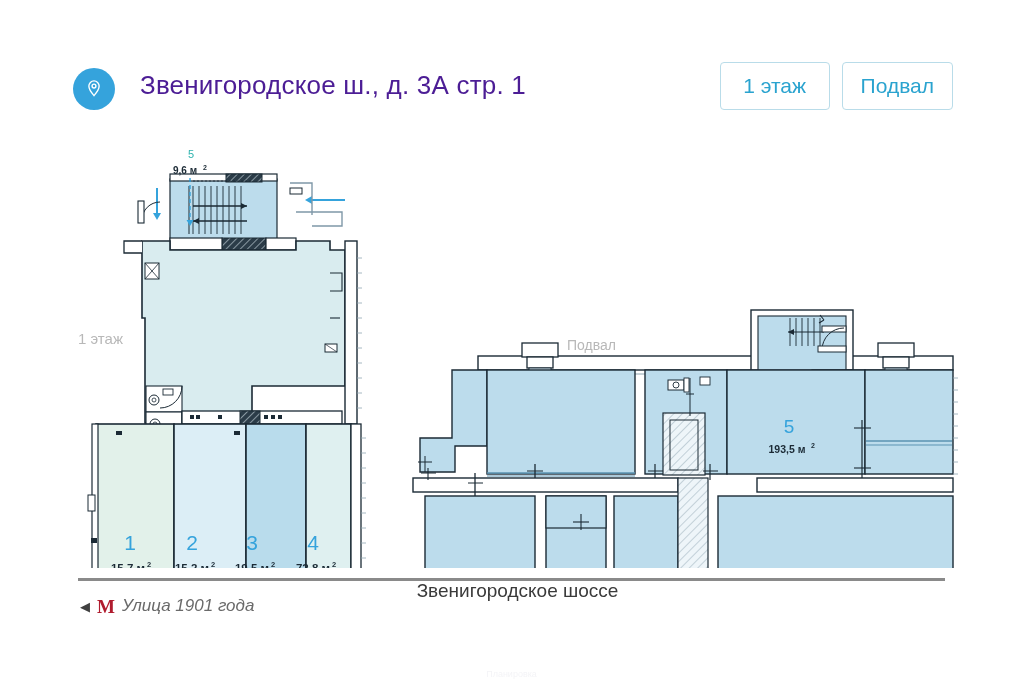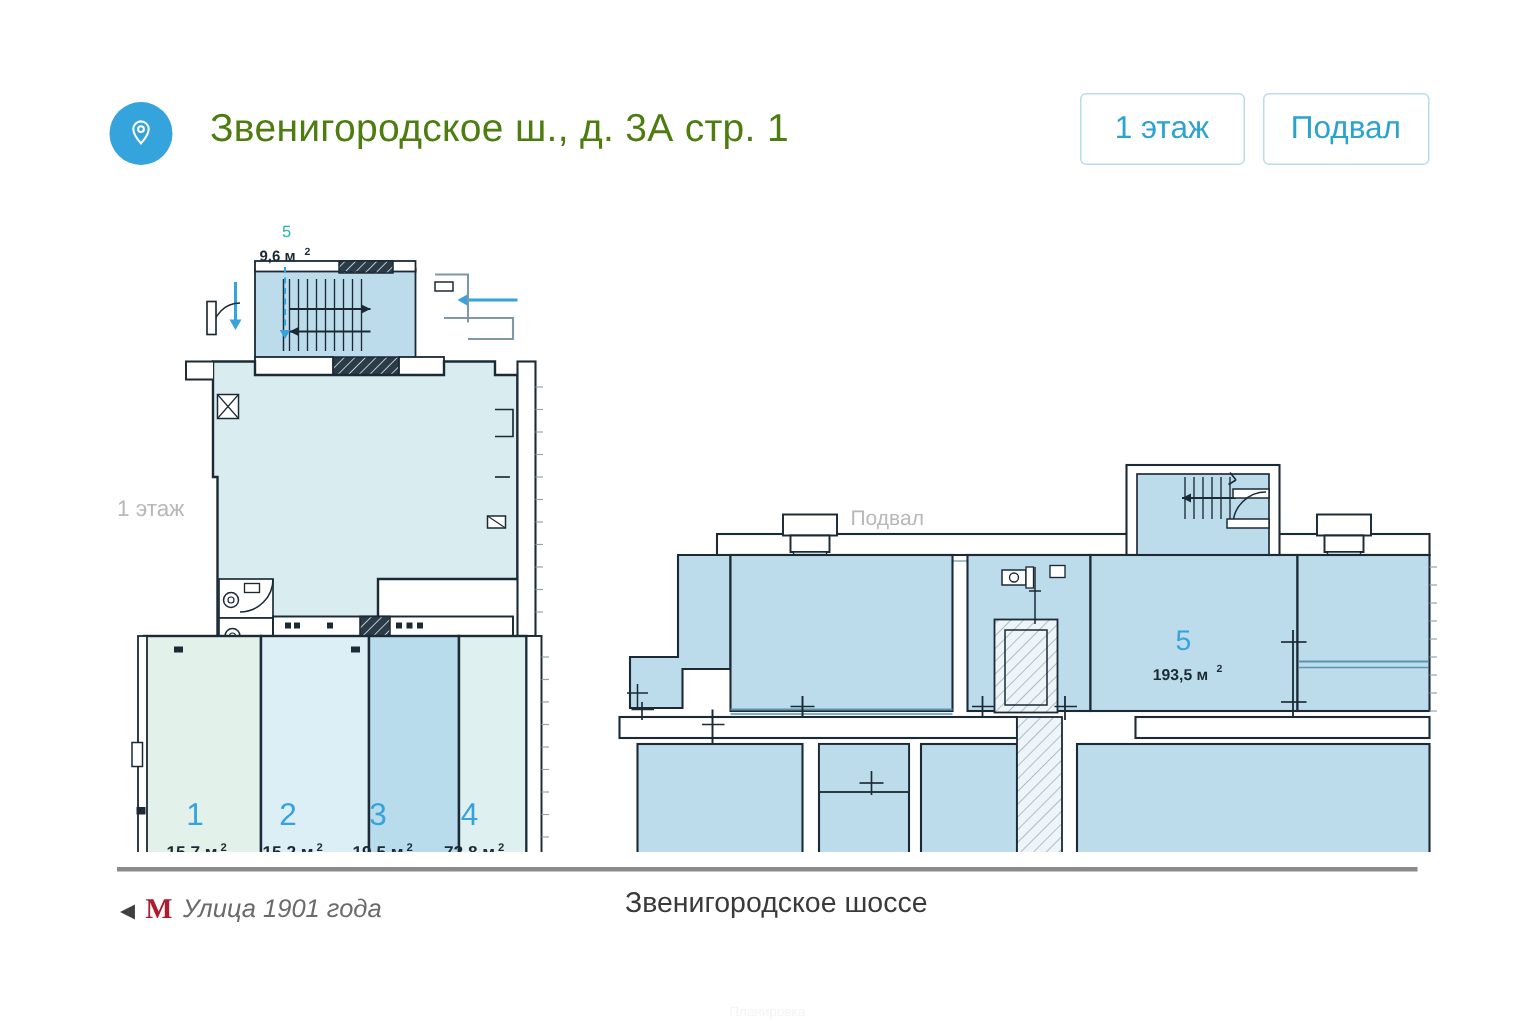--- a/index.html
+++ b/index.html
@@ -3,39 +3,39 @@
 <meta charset="utf-8">
 <style>
   html,body{margin:0;padding:0;background:#ffffff;}
   body{width:1023px;height:681px;font-family:"Liberation Sans",sans-serif;color:#3c3c3c;overflow:hidden;position:relative;}
 
   
   .header{position:absolute;left:0;top:0;width:1023px;height:140px;}
   .pin{position:absolute;left:73px;top:68px;width:42px;height:42px;border-radius:50%;
        background:#35a3dc;display:flex;align-items:center;justify-content:center;}
   .pin svg{display:block;}
-  .addr{position:absolute;left:140px;top:70px;font-size:26px;color:#4d7c0f;letter-spacing:.2px;white-space:nowrap;}
+  .addr{position:absolute;left:140px;top:70px;font-size:26px;color:#4c1d95;letter-spacing:.2px;white-space:nowrap;}
 
   .floorbtns{position:absolute;right:70px;top:62px;display:flex;gap:12px;}
   .fbtn{min-width:110px;height:48px;border:1px solid #b9dce9;border-radius:4px;background:#fff;
         color:#2aa3cf;font-size:21px;display:flex;align-items:center;justify-content:center;
         padding:0 18px;box-sizing:border-box;cursor:pointer;}
 
   
   .plan{position:absolute;left:0;top:128px;width:1023px;height:440px;}
   .plan svg{display:block;}
 
   
   .footer{position:absolute;left:0;top:568px;width:1023px;height:80px;}
   .fdivider{position:absolute;left:78px;top:10px;width:867px;height:3px;background:#8a8a8a;}
   .metro{position:absolute;left:80px;top:28px;display:flex;align-items:center;gap:7px;}
   .metro-arrow{font-size:13px;color:#404040;line-height:1;}
   .metro-m{font-family:"Liberation Serif",serif;font-weight:bold;font-size:19px;color:#b01b2e;line-height:1;}
   .metro-name{font-size:17px;font-style:italic;color:#6a6a6a;}
-  .street{position:absolute;left:0;top:24px;width:1023px;text-align:center;font-size:19px;color:#3a3a3a;}
+  .street{position:absolute;left:0;top:12px;width:1023px;text-align:center;font-size:19px;color:#3a3a3a;}
   .street span{position:relative;left:6px;}
   .watermark{position:absolute;left:0;top:101px;width:1023px;text-align:center;font-size:9px;color:#f4f4f7;}
 </style>
 </head>
 <body>
 
 <div class="header">
   <div class="pin">
     <svg width="22" height="22" viewBox="0 0 24 24">
       <path d="M12 3.2c-3.1 0-5.6 2.5-5.6 5.6 0 4.2 5.6 10.4 5.6 10.4s5.6-6.2 5.6-10.4c0-3.1-2.5-5.6-5.6-5.6z" fill="none" stroke="#ffffff" stroke-width="1.5"></path>

